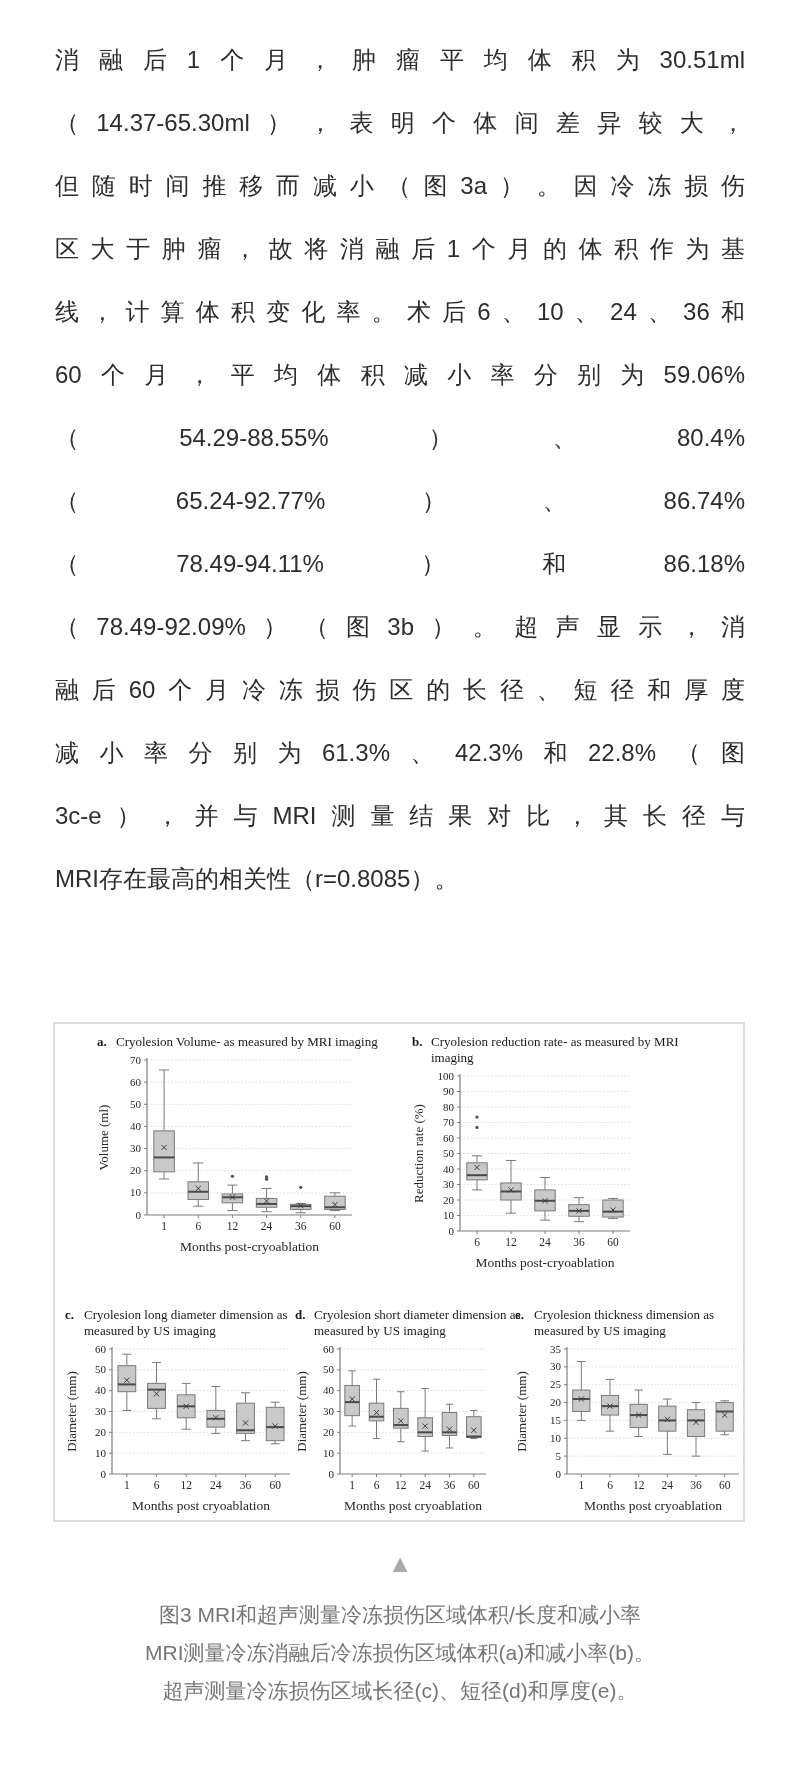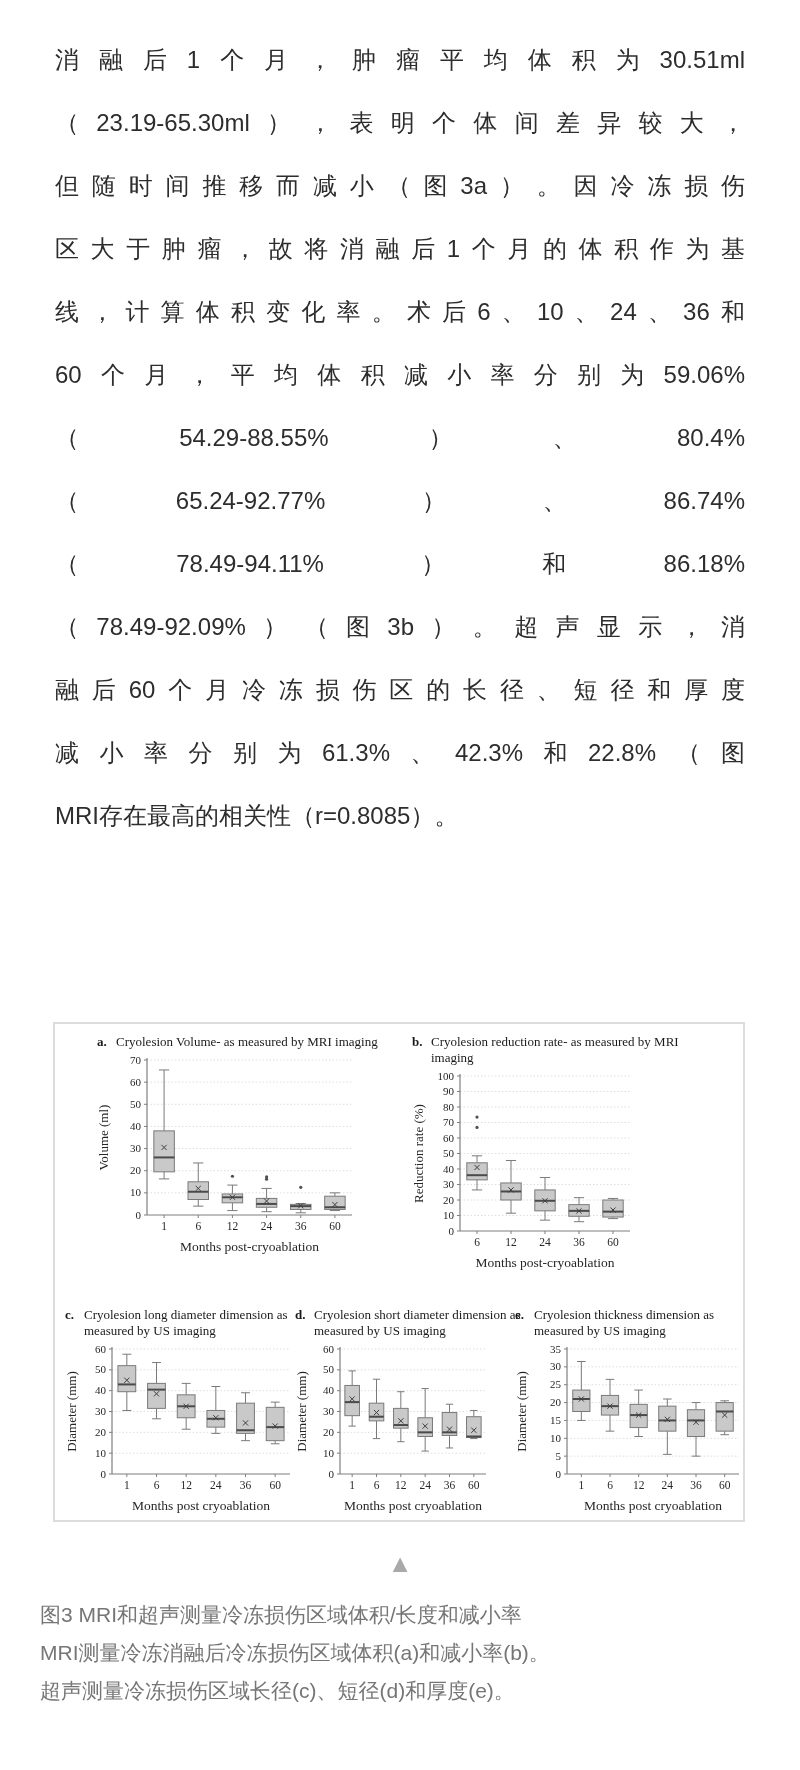--- a/index.html
+++ b/index.html
@@ -46,41 +46,42 @@
     font-family:"Liberation Serif","DejaVu Serif",serif;
     fill:#262626;
   }
   
   .collapse-triangle{
     position:absolute;top:1548px;left:0;width:800px;text-align:center;
     color:#a9a9a9;font-size:25px;line-height:30px;cursor:pointer;
     user-select:none;
   }
   .figure-caption{
-    position:absolute;top:1596px;left:40px;width:720px;text-align:left;
+    position:absolute;top:1596px;left:40px;width:720px;text-align:center;
     color:#767676;font-size:21px;
   }
   .caption-line{line-height:38px;}
 </style>
 </head>
 <body>
 
 <div class="article-text">
     <div class="article-line">消融后1个月，肿瘤平均体积为30.51ml</div>
-    <div class="article-line">（23.19-65.30ml），表明个体间差异较大，</div>
+    <div class="article-line">（14.37-65.30ml），表明个体间差异较大，</div>
     <div class="article-line">但随时间推移而减小（图3a）。因冷冻损伤</div>
     <div class="article-line">区大于肿瘤，故将消融后1个月的体积作为基</div>
     <div class="article-line">线，计算体积变化率。术后6、10、24、36和</div>
     <div class="article-line">60个月，平均体积减小率分别为59.06%</div>
     <div class="article-line">（54.29-88.55%）、80.4%</div>
     <div class="article-line">（65.24-92.77%）、86.74%</div>
     <div class="article-line">（78.49-94.11%）和86.18%</div>
     <div class="article-line">（78.49-92.09%）（图3b）。超声显示，消</div>
     <div class="article-line">融后60个月冷冻损伤区的长径、短径和厚度</div>
     <div class="article-line">减小率分别为61.3%、42.3%和22.8%（图</div>
+    <div class="article-line">3c-e），并与MRI测量结果对比，其长径与</div>
     <div class="article-line last">MRI存在最高的相关性（r=0.8085）。</div>
   </div>
 
 <div class="figure-box">
   <div class="chart" id="chart-a"><div class="chart-title"><span class="chart-label">a.</span><span>Cryolesion Volume- as measured by MRI imaging</span></div><svg width="265" height="207">
         <line x1="47" y1="163" x2="50" y2="163" stroke="#7f7f7f" stroke-width="1"></line>
         <text x="44" y="166.5" text-anchor="end" font-size="11">0</text>
         <line x1="50" y1="140.85714285714286" x2="255" y2="140.85714285714286" stroke="#dedede" stroke-width="1" stroke-dasharray="1.5 2"></line>
         <line x1="47" y1="140.85714285714286" x2="50" y2="140.85714285714286" stroke="#7f7f7f" stroke-width="1"></line>
         <text x="44" y="144.35714285714286" text-anchor="end" font-size="11">10</text>

